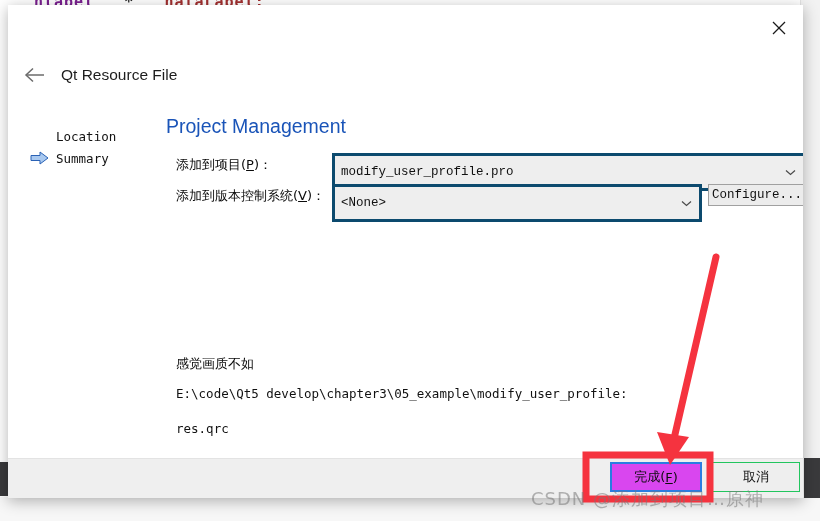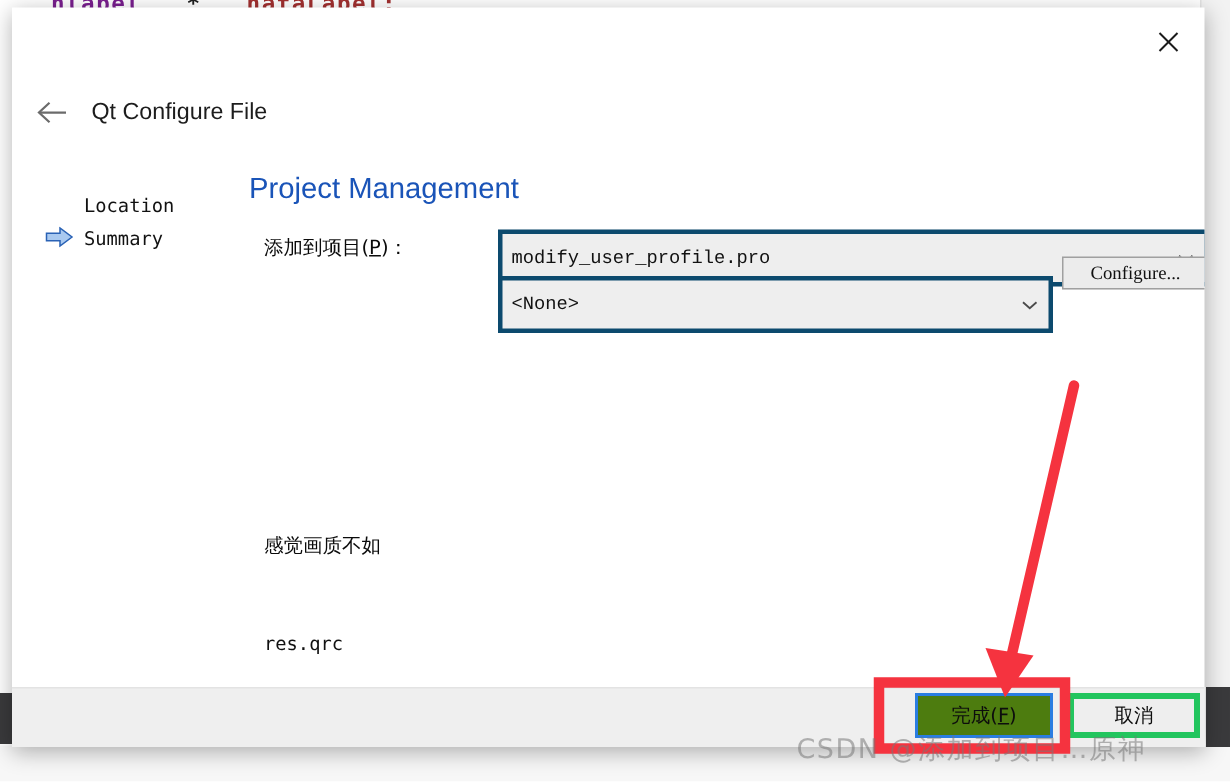--- a/index.html
+++ b/index.html
@@ -196,27 +196,27 @@
     width: 14px;
     display: flex;
     align-items: center;
     justify-content: center;
     color: #444444;
   }
 
   #configure-btn {
     position: absolute;
     left: 700px;
-    top: 166px;
+    top: 179px;
     width: 98px;
     height: 22px;
     background: #ececec;
     border: 1px solid #a0a0a0;
     box-sizing: border-box;
-    font-family: Liberation Serif, serif;
+    font-family: Liberation Mono, monospace;
     font-size: 12.5px;
     color: #111111;
     display: flex;
     align-items: center;
     justify-content: center;
     cursor: pointer;
   }
 
   #files-title {
     position: absolute;
@@ -248,29 +248,29 @@
   .dlg-btn {
     position: absolute;
     height: 30px;
     display: flex;
     align-items: center;
     justify-content: center;
     font-family: "DejaVu Sans", sans-serif;
     font-size: 13px;
     color: #0d0d0d;
     background: #eeeeee;
-    border: 4px solid #22c55e;
+    border: 1px solid #22c55e;
     box-sizing: border-box;
     cursor: pointer;
   }
   #finish-btn {
     left: 602px;
     top: 457px;
     width: 92px;
-    background: #4d7c0f;
+    background: #d946ef;
     border: 2px solid #2a7de1;
   }
   #cancel-btn {
     left: 704px;
     top: 457px;
     width: 88px;
   }
   .dlg-btn u { text-decoration: underline; }
 
   
@@ -312,21 +312,21 @@
     </svg>
   </div>
 
   <div id="back-row">
     <div id="back-arrow">
       <svg width="22" height="16" viewBox="0 0 22 16" aria-hidden="true">
         <line x1="2" y1="8" x2="20" y2="8" stroke="#6b6b6b" stroke-width="1.5"></line>
         <polyline points="9,1.5 2,8 9,14.5" fill="none" stroke="#6b6b6b" stroke-width="1.5"></polyline>
       </svg>
     </div>
-    <div id="dialog-title">Qt Configure File</div>
+    <div id="dialog-title">Qt Resource File</div>
   </div>
 
   <div id="heading">Project Management</div>
 
   <div id="sidebar">
     <div class="side-item">
       <span>Location</span>
     </div>
     <div class="side-item">
       <span class="side-arrow">
@@ -343,32 +343,36 @@
   </div>
   <div class="combo" id="project-combo" style="left:324px; top:148px; width:474px;">
     <span class="combo-text">modify_user_profile.pro</span>
     <span class="chev">
       <svg width="11" height="7" viewBox="0 0 11 7" aria-hidden="true">
         <polyline points="1,1.5 5.5,5.5 10,1.5" fill="none" stroke="#4a4a4a" stroke-width="1.2"></polyline>
       </svg>
     </span>
   </div>
 
+  <div class="form-row" style="top:180px;">
+    <span class="form-label"><span>添加到版本控制系统(</span><u>V</u><span>)：</span></span>
+  </div>
   <div class="combo" id="vcs-combo" style="left:324px; top:179px; width:370px;">
     <span class="combo-text">&lt;None&gt;</span>
     <span class="chev">
       <svg width="11" height="7" viewBox="0 0 11 7" aria-hidden="true">
         <polyline points="1,1.5 5.5,5.5 10,1.5" fill="none" stroke="#4a4a4a" stroke-width="1.2"></polyline>
       </svg>
     </span>
   </div>
 
   <div id="configure-btn">Configure...</div>
 
   <div id="files-title">感觉画质不如</div>
+  <div class="files-line" style="top:381px;">E:\code\Qt5 develop\chapter3\05_example\modify_user_profile:</div>
   <div class="files-line" style="top:416px;">res.qrc</div>
 
   <div id="footer"></div>
   <div class="dlg-btn" id="finish-btn">
       <span>完成(</span>
       <u>F</u>
       <span>)</span>
     </div>
   <div class="dlg-btn" id="cancel-btn">取消</div>
 </div>

